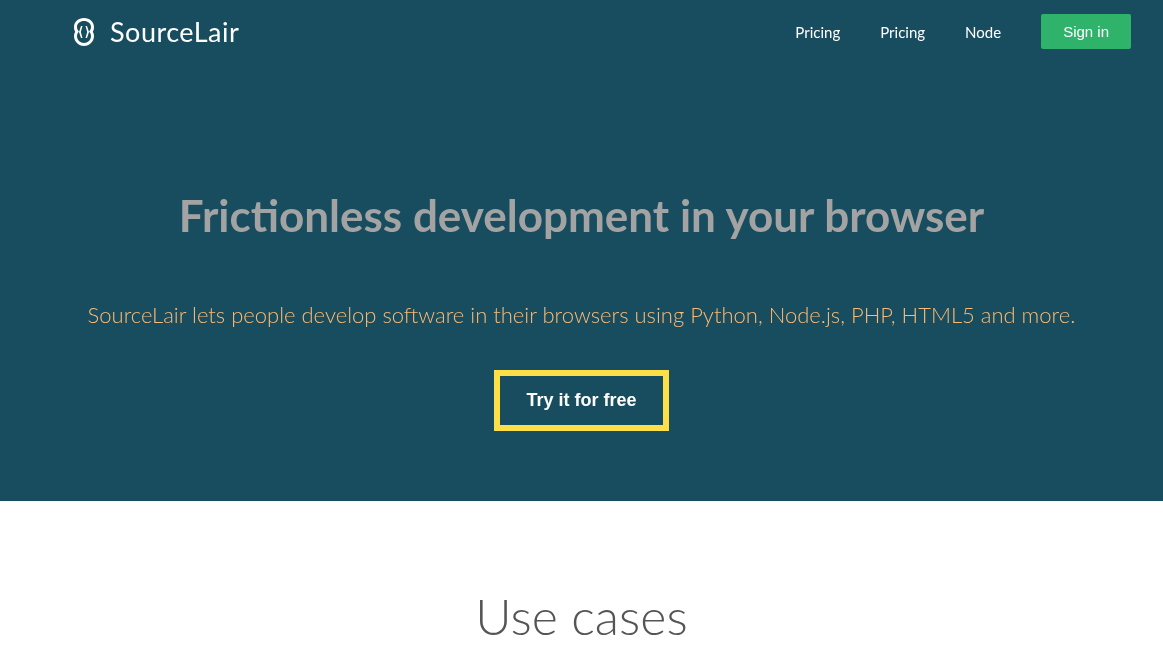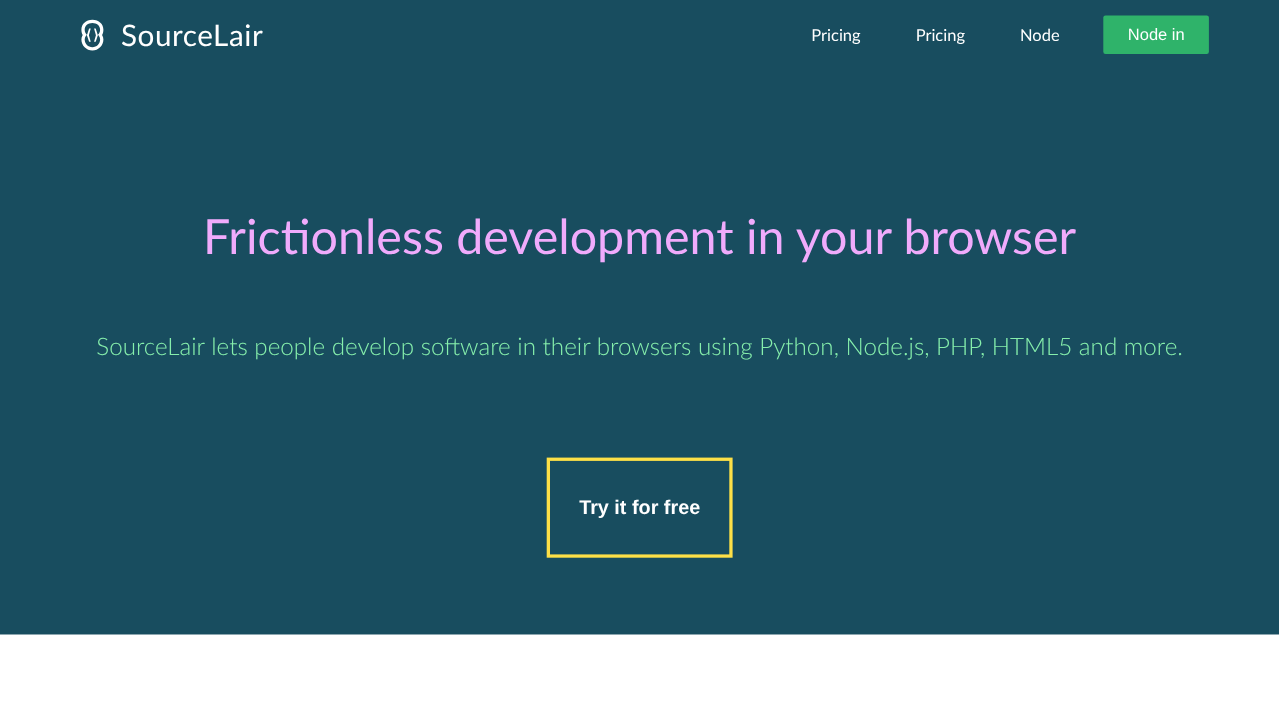--- a/index.html
+++ b/index.html
@@ -14,21 +14,21 @@
   }
   .hero {
     background: #184d5f;
     color: #ffffff;
     padding: 0 0 70px 0;
   }
   .navbar {
     display: flex;
     align-items: center;
     justify-content: space-between;
-    padding: 14px 64px 0 68px;
+    padding: 14px 32px 0 68px;
   }
   .logo {
     display: flex;
     align-items: center;
     gap: 10px;
   }
   .logo-icon {
     width: 32px;
     height: 32px;
     display: flex;
@@ -44,55 +44,54 @@
   .nav-links {
     display: flex;
     align-items: center;
     gap: 40px;
   }
   .nav-link {
     color: #ffffff;
     font-size: 15px;
     text-decoration: none;
     cursor: pointer;
-    margin-left: 10px;
   }
   .signin-btn {
     background: #2fb36a;
     color: #ffffff;
     border: none;
     padding: 9px 22px;
     font-size: 15px;
     border-radius: 2px;
     cursor: pointer;
   }
   .hero-content {
     text-align: center;
     padding-top: 140px;
   }
   .hero-title {
     font-size: 44px;
-    font-weight: 400;
-    color: #f0abfc;
+    font-weight: 700;
+    color: #a3a3a3;
     margin-bottom: 60px;
   }
   .hero-subtitle {
     font-size: 22px;
     font-weight: 300;
-    color: #86efac;
-    margin-bottom: 88px;
+    color: #fdba74;
+    margin-bottom: 42px;
     padding: 0 50px;
   }
   .try-btn {
     background: transparent;
-    border: 3px solid #fde047;
+    border: 6px solid #fde047;
     color: #ffffff;
     font-size: 18px;
     font-weight: 600;
-    padding: 32px 26px;
+    padding: 14px 26px;
     cursor: pointer;
   }
   .usecases {
     background: #ffffff;
     text-align: center;
     padding-top: 85px;
   }
   .usecases-title {
     font-size: 50px;
     font-weight: 300;
@@ -109,21 +108,21 @@
         <svg viewBox="0 0 32 32" width="32" height="32" fill="#ffffff">
           <path d="M16 2 C10 2 6 6 6 11 C6 13 6.5 14.5 7.2 15.8 C6.4 17 6 18.4 6 20 C6 25.5 10.5 30 16 30 C21.5 30 26 25.5 26 20 C26 18.4 25.6 17 24.8 15.8 C25.5 14.5 26 13 26 11 C26 6 22 2 16 2 Z M16 5 C20 5 23 7.5 23 11 C23 12.5 22.5 13.8 21.7 14.8 L21 15.7 L21.8 16.6 C22.6 17.6 23 18.7 23 20 C23 23.9 19.9 27 16 27 C12.1 27 9 23.9 9 20 C9 18.7 9.4 17.6 10.2 16.6 L11 15.7 L10.3 14.8 C9.5 13.8 9 12.5 9 11 C9 7.5 12 5 16 5 Z M13 10 L11 16 L13 22 L14.5 22 L12.8 16 L14.5 10 Z M19 10 L17.5 10 L19.2 16 L17.5 22 L19 22 L21 16 Z"></path>
         </svg>
       </span>
       <span class="logo-text">SourceLair</span>
     </a>
     <div class="nav-links">
       <a class="nav-link">Pricing</a>
       <a class="nav-link">Pricing</a>
       <a class="nav-link">Node</a>
-      <button class="signin-btn">Node in</button>
+      <button class="signin-btn">Sign in</button>
     </div>
   </nav>
 
   <div class="hero-content">
     <h1 class="hero-title">Frictionless development in your browser</h1>
     <p class="hero-subtitle">SourceLair lets people develop software in their browsers using Python, Node.js, PHP, HTML5 and more.</p>
     <button class="try-btn">Try it for free</button>
   </div>
 </div>
 

